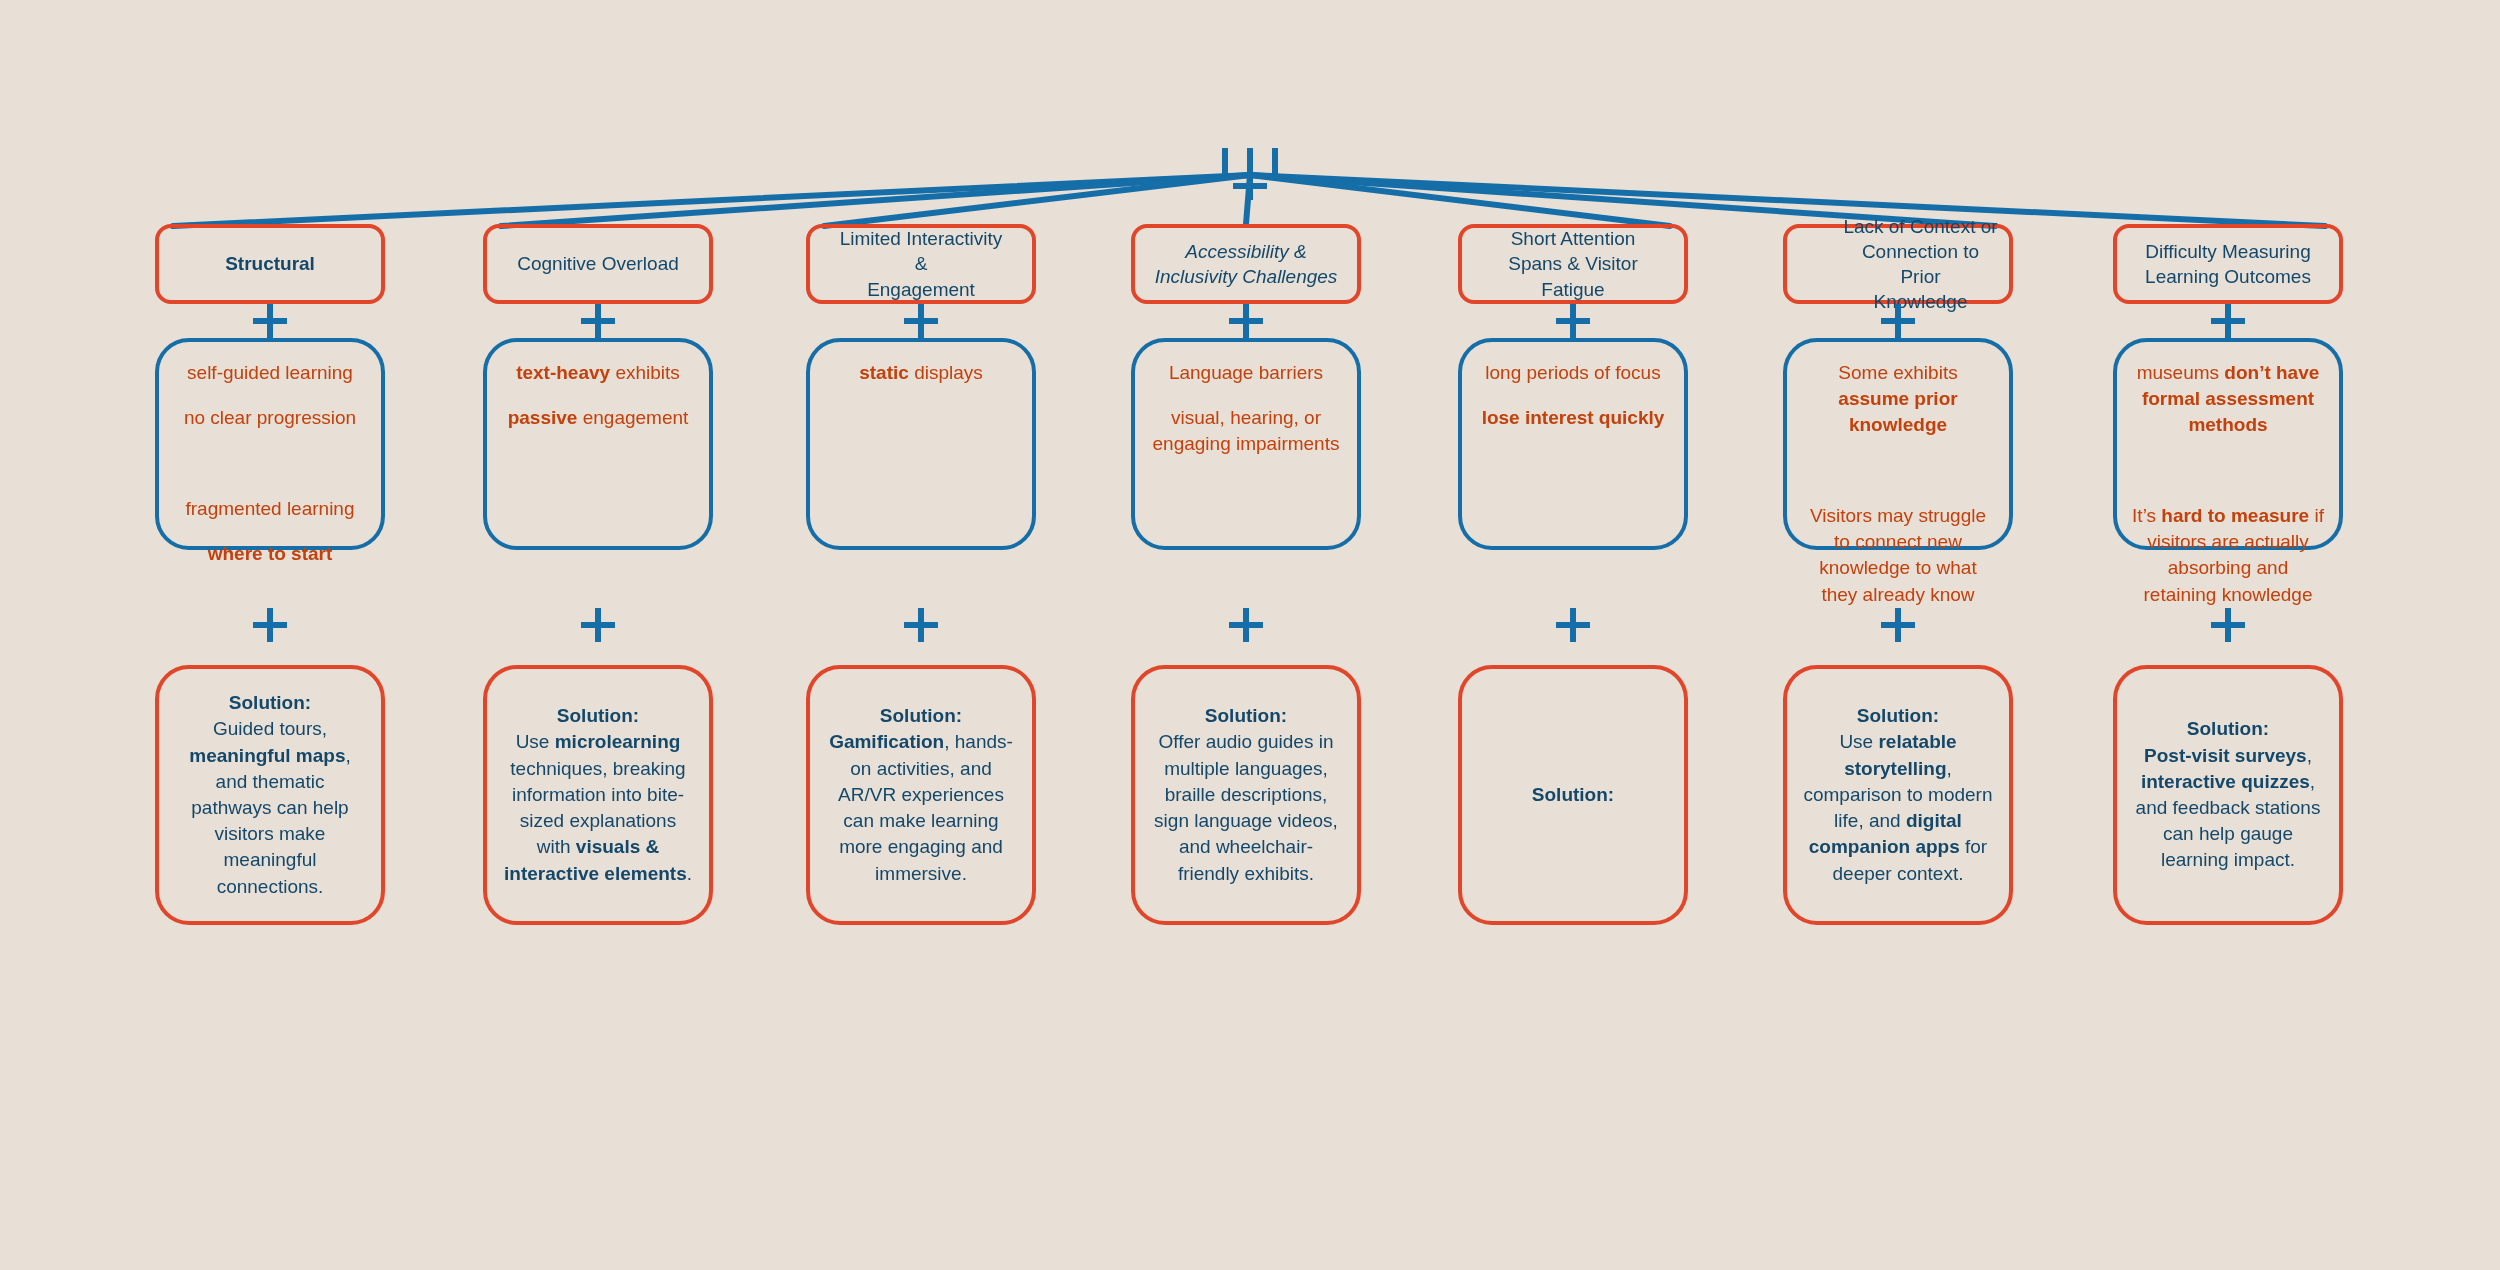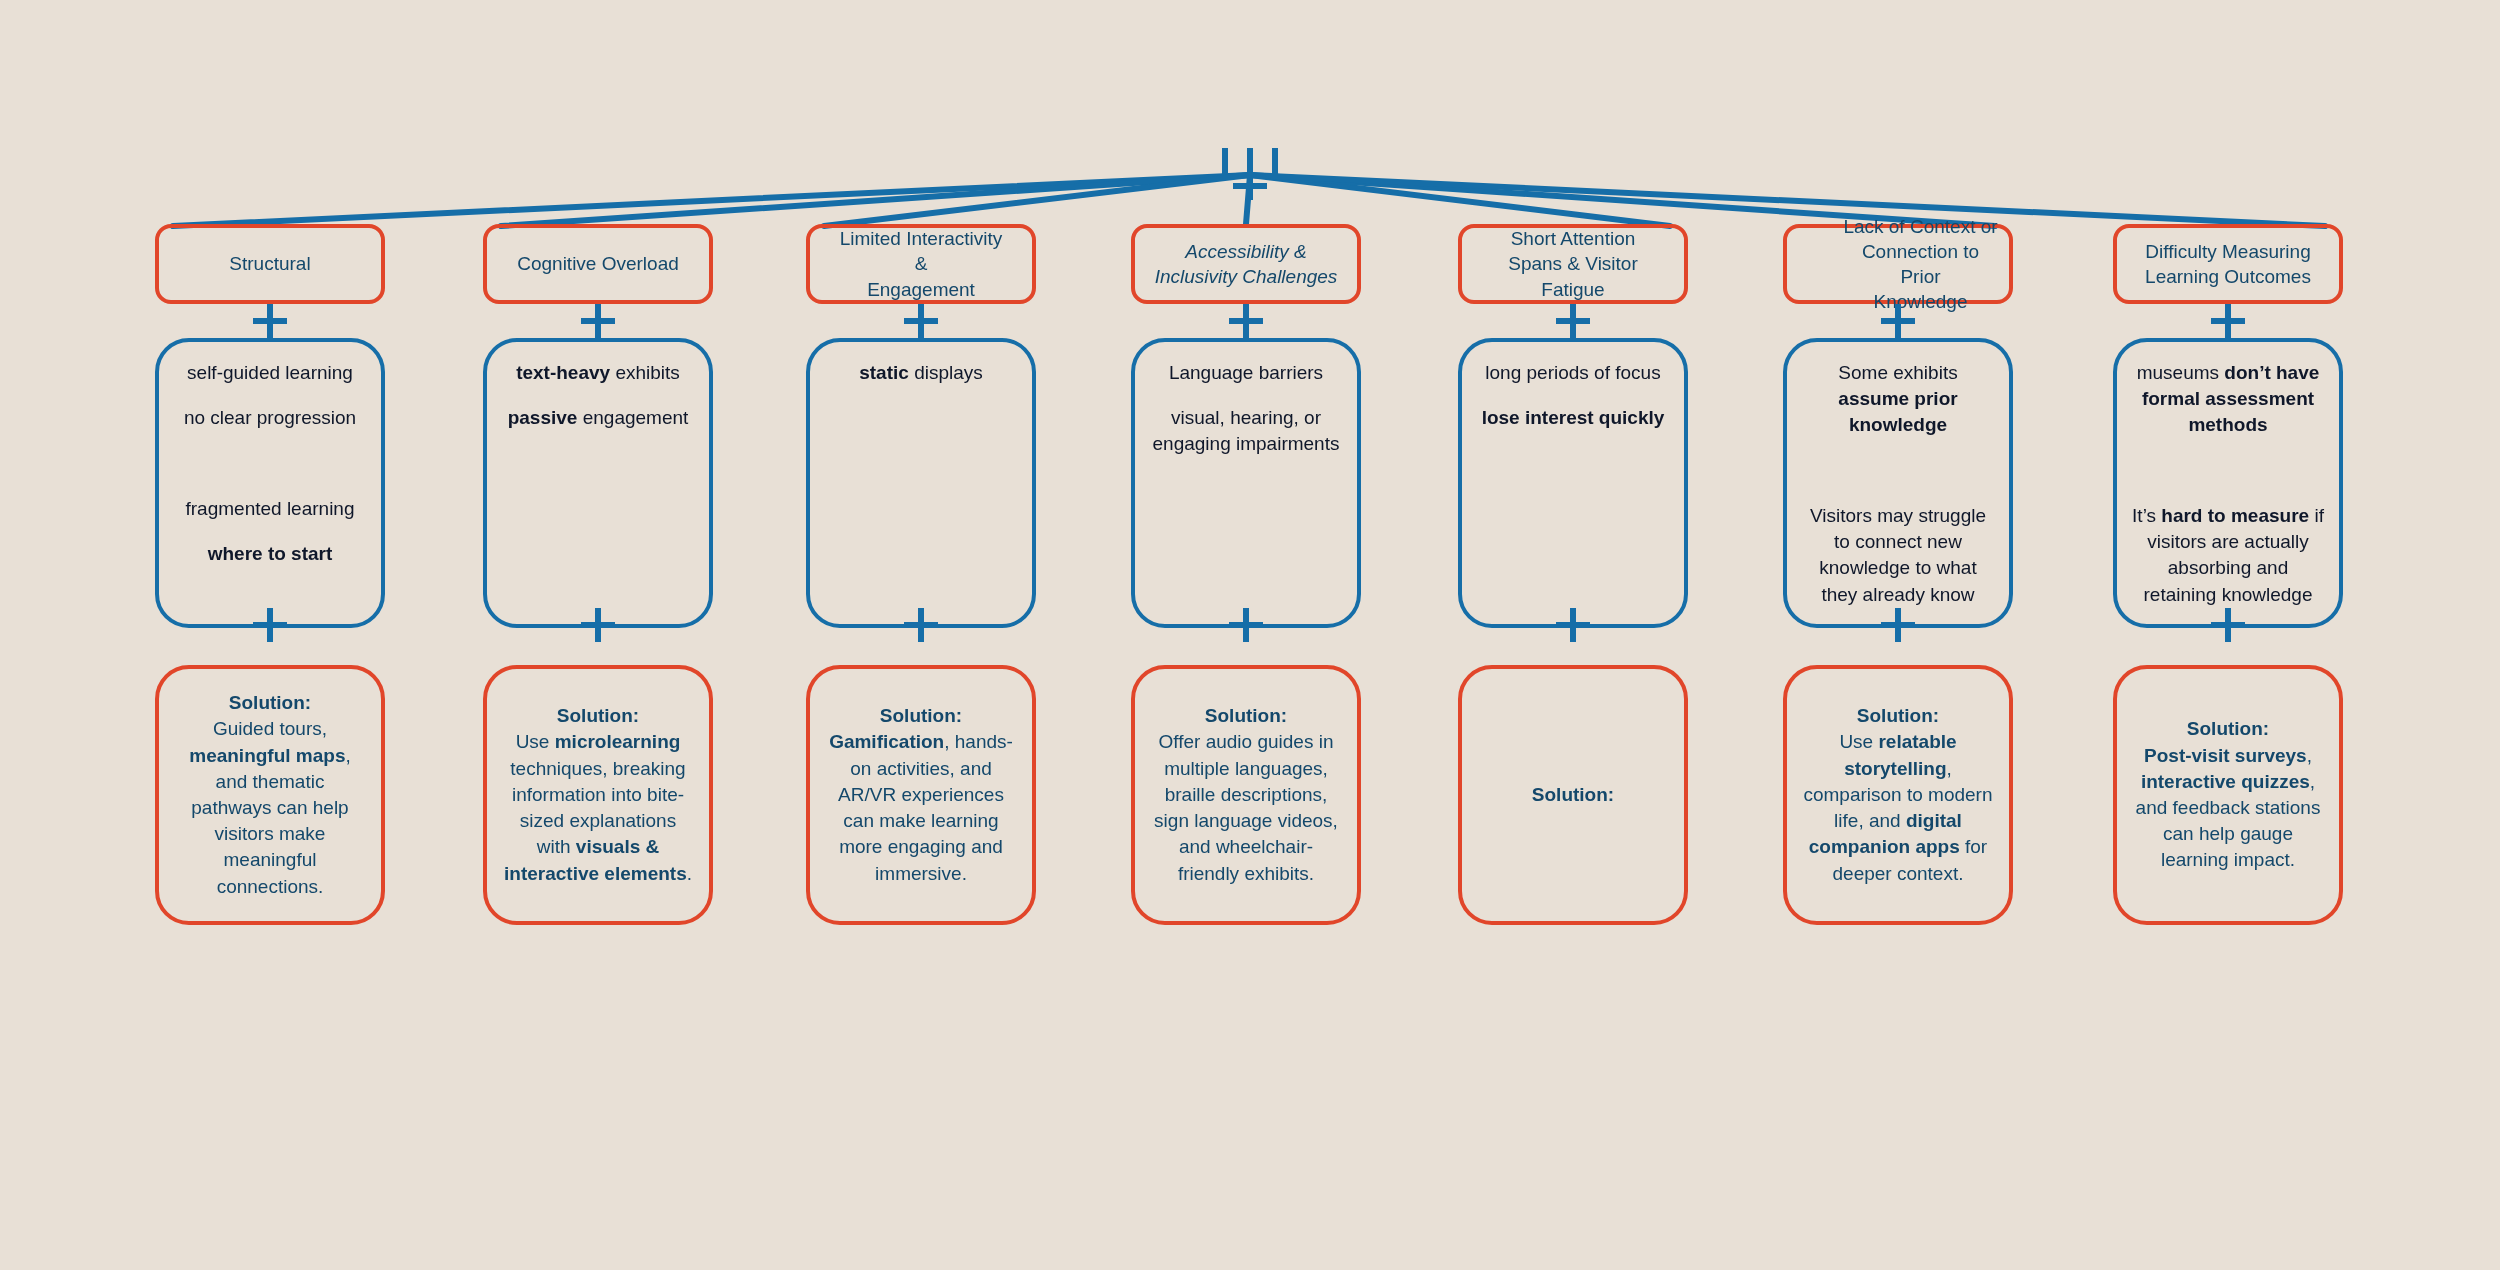--- a/index.html
+++ b/index.html
@@ -52,25 +52,25 @@
     line-height: 1.32;
     padding: 4px 8px;
   }
 
   
   .prob-box {
     position: absolute;
     top: 338px;
     left: 0;
     width: 230px;
-    height: 290px;
+    height: 212px;
     box-sizing: border-box;
     border: 4px solid #166ea8;
     border-radius: 34px;
-    color: #0f172a;
+    color: #c2410c;
     font-size: 19px;
     line-height: 1.38;
     text-align: center;
     padding: 18px 14px 0 14px;
   }
   .prob-box p {
     margin: 0 0 19px 0;
   }
   .prob-box b { font-weight: bold; }
 
@@ -136,21 +136,21 @@
       <line x1="1250" y1="175" x2="1995" y2="226" stroke="#166ea8" stroke-width="6" stroke-linecap="round"></line>
       <line x1="1250" y1="175" x2="2325" y2="226" stroke="#166ea8" stroke-width="6" stroke-linecap="round"></line>
       <rect x="1247" y="148" width="6" height="52" fill="#166ea8"></rect>
       <rect x="1233" y="183" width="34" height="6" fill="#166ea8"></rect>
       <rect x="1222" y="148" width="6" height="26" fill="#166ea8"></rect>
       <rect x="1272" y="148" width="6" height="26" fill="#166ea8"></rect>
     </svg>
   <div id="columns-root">
       <div class="column" style="left: 155px;">
         <div class="cat-box">
-          <span style="white-space: pre-line;">Structural</span>
+          <span style="white-space: pre-line; font-weight: bold;">Structural</span>
         </div>
         <div class="connector conn-a">
           <span class="vbar"></span>
           <span class="hbar"></span>
         </div>
         <div class="prob-box">
           <p>self-guided learning</p>
           <p>no clear progression</p>
           <p>&nbsp;</p>
           <p>fragmented learning</p>

